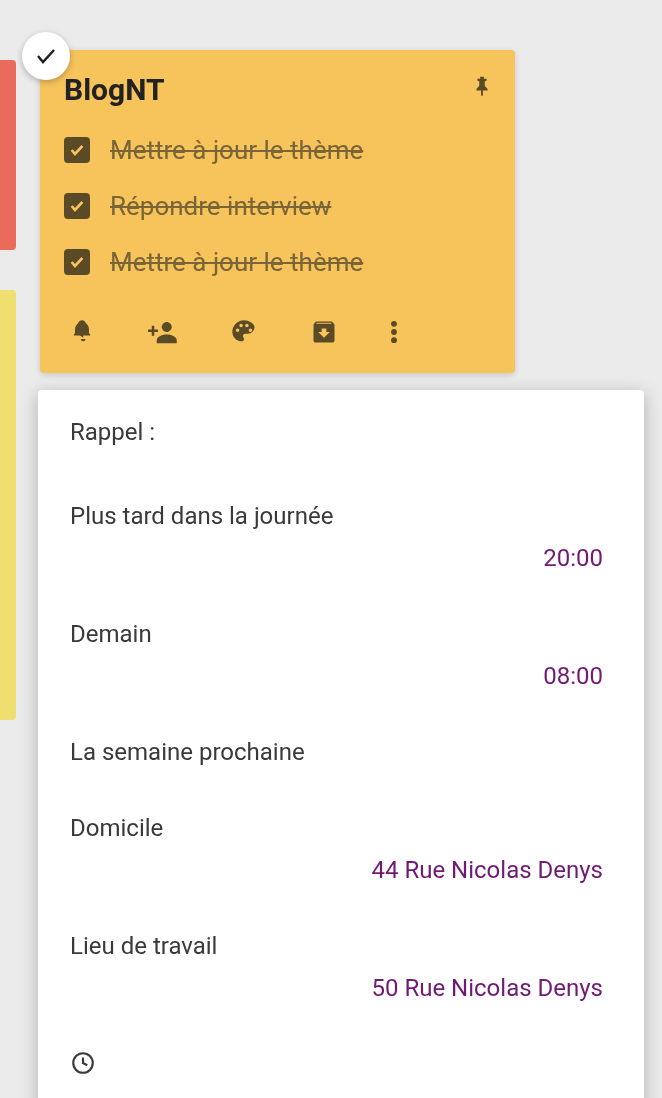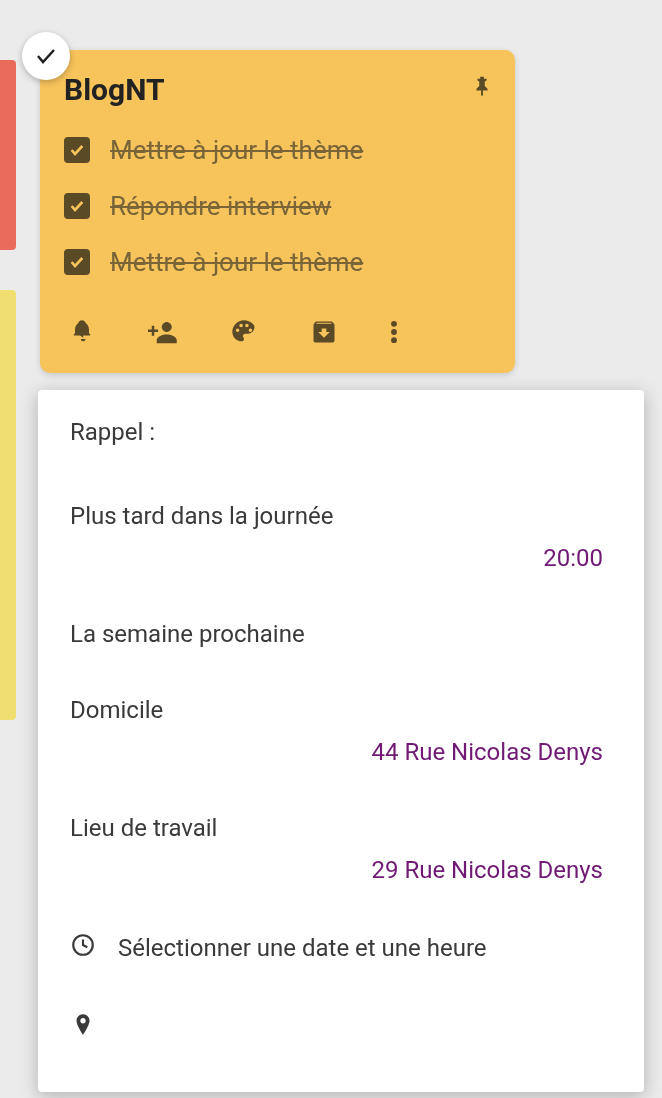--- a/index.html
+++ b/index.html
@@ -30,21 +30,21 @@
     background: #f0de71;
   }
 
   
   .note-card {
     position: absolute;
     top: 50px;
     left: 40px;
     width: 475px;
     background: #f7c35b;
-    border-radius: 10px;
+    border-radius: 4px;
     box-shadow: 0 2px 6px rgba(0,0,0,0.15);
     padding: 22px 24px 10px 24px;
   }
 
   .note-title {
     font-size: 30px;
     font-weight: 700;
     color: #222;
     margin-bottom: 28px;
   }
@@ -216,39 +216,42 @@
 </div>
 
 <div class="reminder-popover">
   <div class="reminder-header">Rappel :</div>
 
   <div class="reminder-item">
     <span class="label">Plus tard dans la journée</span>
     <span class="value">20:00</span>
   </div>
   <div class="reminder-item">
+    <span class="label">Demain</span>
+    <span class="value">08:00</span>
+  </div>
+  <div class="reminder-item">
     <span class="label">La semaine prochaine</span>
   </div>
   <div class="reminder-item">
     <span class="label">Domicile</span>
     <span class="value">44 Rue Nicolas Denys</span>
   </div>
   <div class="reminder-item">
     <span class="label">Lieu de travail</span>
-    <span class="value">29 Rue Nicolas Denys</span>
+    <span class="value">50 Rue Nicolas Denys</span>
   </div>
 
   <div class="reminder-action">
     <span>
       <svg width="26" height="26" viewBox="0 0 24 24" fill="none" stroke="#3a3a3a" stroke-width="2">
           <circle cx="12" cy="12" r="9"></circle>
           <polyline points="12 7 12 12 16 14"></polyline>
         </svg>
     </span>
-    <span>Sélectionner une date et une heure</span>
   </div>
   <div class="reminder-action">
     <span>
       <svg width="26" height="26" viewBox="0 0 24 24" fill="#3a3a3a">
           <path d="M12 2C8.7 2 6 4.7 6 8c0 4.5 6 13 6 13s6-8.5 6-13c0-3.3-2.7-6-6-6zm0 8.5c-1.4 0-2.5-1.1-2.5-2.5S10.6 5.5 12 5.5s2.5 1.1 2.5 2.5S13.4 10.5 12 10.5z"></path>
         </svg>
     </span>
   </div>
 </div>
 

